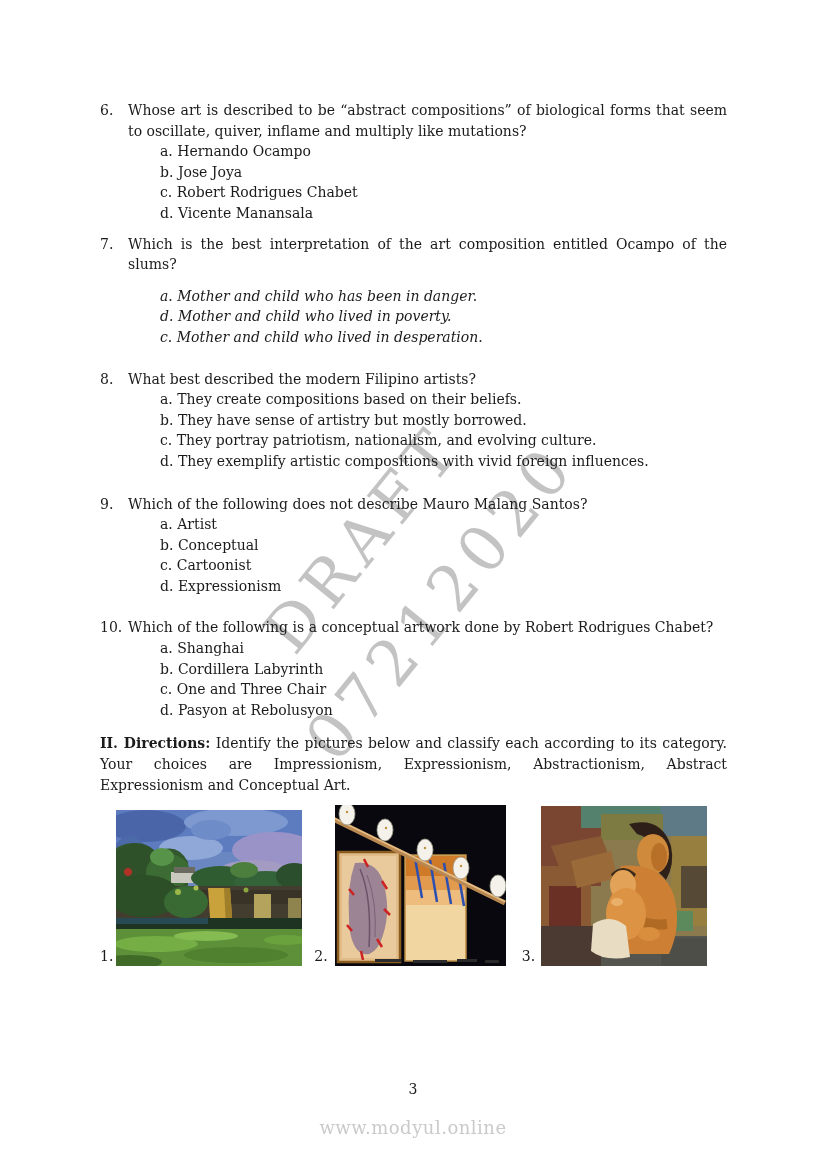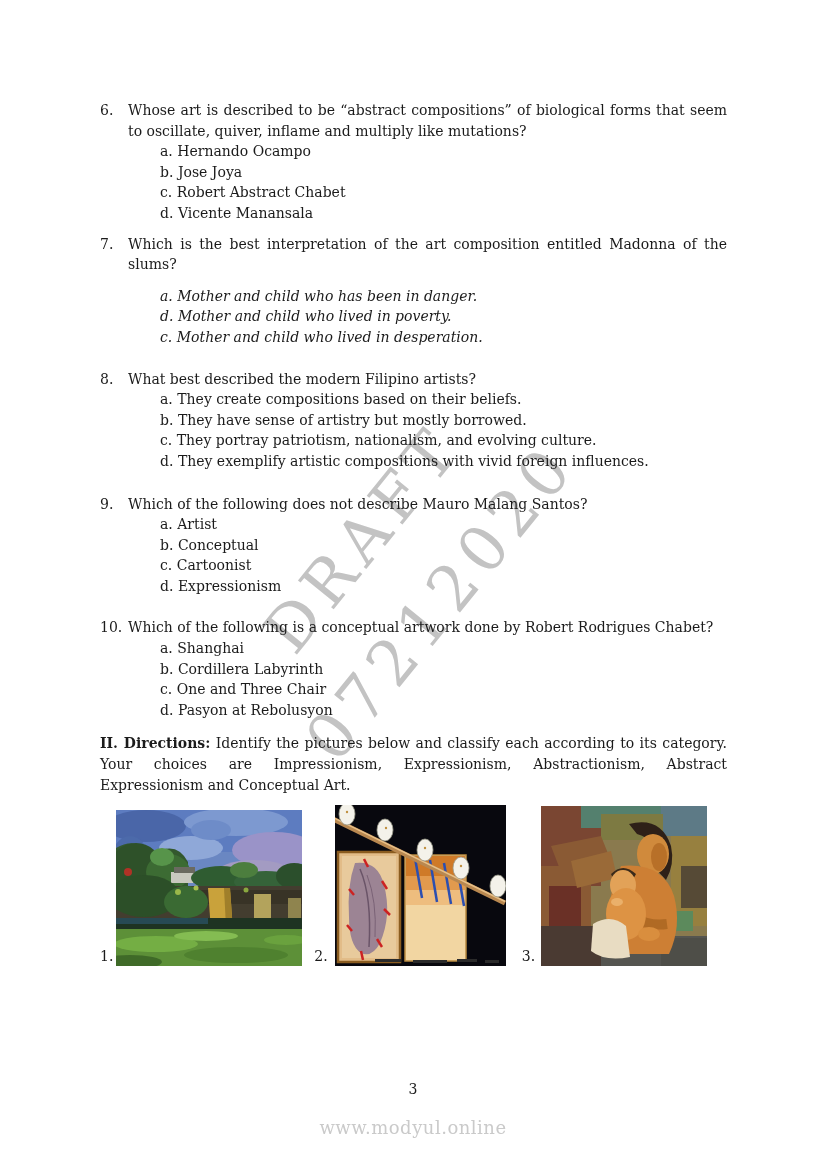--- a/index.html
+++ b/index.html
@@ -54,28 +54,28 @@
   </div>
 
   <div class="content">
 
     <div class="question" id="q6">
       <span class="q-num">6.</span>
       <div class="q-text">Whose art is described to be “abstract compositions” of biological forms that seem to oscillate, quiver, inflame and multiply like mutations?</div>
       <div class="options">
         <div class="option"><span>a.</span> <span>Hernando Ocampo</span></div>
         <div class="option"><span>b.</span> <span>Jose Joya</span></div>
-        <div class="option"><span>c.</span> <span>Robert Abstract Chabet</span></div>
+        <div class="option"><span>c.</span> <span>Robert Rodrigues Chabet</span></div>
         <div class="option"><span>d.</span> <span>Vicente Manansala</span></div>
       </div>
     </div>
 
     <div class="question" id="q7">
       <span class="q-num">7.</span>
-      <div class="q-text">Which is the best interpretation of the art composition entitled Madonna of the slums?</div>
+      <div class="q-text">Which is the best interpretation of the art composition entitled Ocampo of the slums?</div>
       <div class="options">
         <div class="option"><span>a.</span> <span>Mother and child who has been in danger.</span></div>
         <div class="option"><span>d.</span> <span>Mother and child who lived in poverty.</span></div>
         <div class="option"><span>c.</span> <span>Mother and child who lived in desperation.</span></div>
       </div>
     </div>
 
     <div class="question" id="q8">
       <span class="q-num">8.</span>
       <div class="q-text">What best described the modern Filipino artists?</div>

